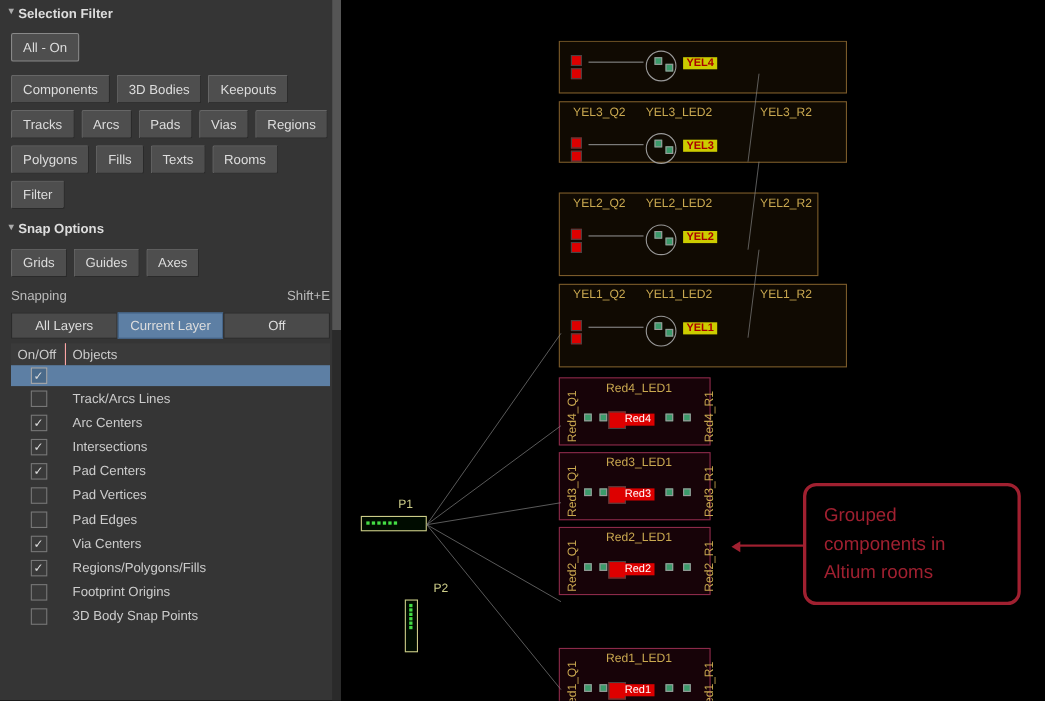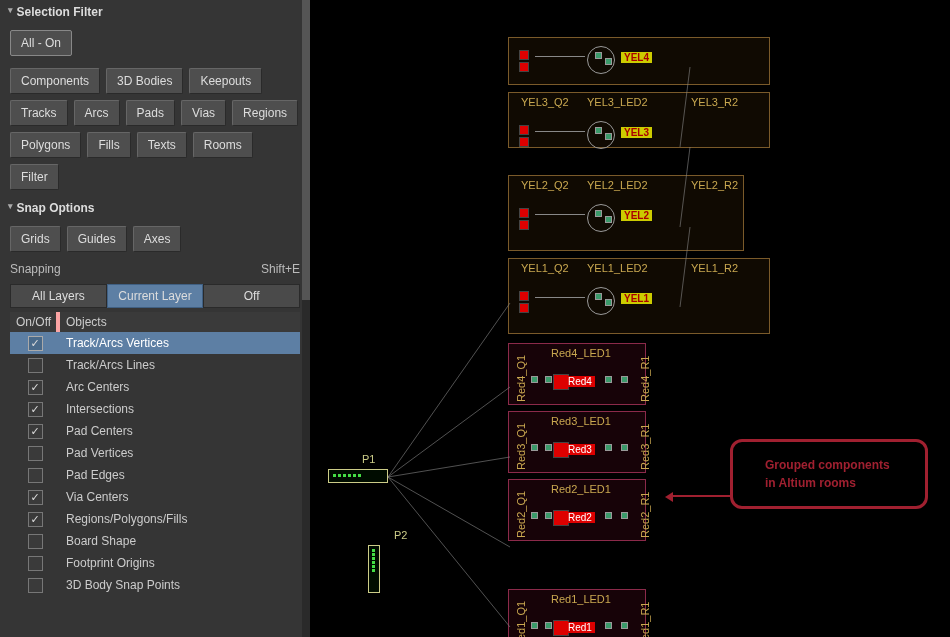--- a/index.html
+++ b/index.html
@@ -46,21 +46,21 @@
 .snapping-row { display: flex; justify-content: space-between; padding: 4px 10px; color: #bbb; }
 .snap-layer-row { display: flex; width: calc(100% - 20px); margin: 4px 10px; }
 .lbtn {
   flex: 1; background: #4a4a4a; border: 1px solid #2a2a2a;
   padding: 4px 0; text-align: center; color: #ddd; cursor: pointer;
 }
 .lbtn.active { background: #5d7fa4; border-color: #406083; }
 .obj-hdr { padding: 4px 10px; font-weight: bold; color: #ccc; }
 .obj-table { width: calc(100% - 20px); margin: 2px 10px; }
 .obj-head { display: flex; background: #3a3a3a; }
-.obj-head .c1 { width: 50px; padding: 3px 6px; border-right: 4px solid #fca5a5; }
+.obj-head .c1 { width: 50px; padding: 3px 6px; border-right: 1px solid #fca5a5; }
 .obj-head .c2 { flex: 1; padding: 3px 6px; }
 .obj-row { display: flex; align-items: center; padding: 2px 0; }
 .obj-row .c1 { width: 50px; display: flex; justify-content: center; }
 .obj-row .c2 { flex: 1; padding: 2px 6px; }
 .obj-row.selected { background: #5d7fa4; color: #fff; }
 .chk {
   width: 15px; height: 15px;
   border: 1px solid #777; background: #3a3a3a;
   display: flex; align-items: center; justify-content: center;
   color: #ddd; font-size: 11px; cursor: pointer;
@@ -77,21 +77,21 @@
 .room.yel { border-color: #7a5a2a; background: rgba(80,50,10,0.2); }
 .room-lbl { position: absolute; color: #c9a850; font-size: 11px; }
 .reddes { position: absolute; background: #d00; color: #fff; font-size: 10px; padding: 0 3px; }
 .yeldes { position: absolute; background: #cc0; color: #a00; font-size: 10px; padding: 0 3px; font-weight: bold; }
 .pad { position: absolute; width: 7px; height: 7px; background: #3a9a6a; border: 1px solid #999; }
 .padred { position: absolute; width: 10px; height: 10px; background: #d00; border: 1px solid #444; }
 .circle-pad { position: absolute; width: 28px; height: 28px; border: 1px solid #999; border-radius: 50%; }
 .lead { position: absolute; height: 1px; background: #888; }
 .callout {
   position: absolute; border: 3px solid #a02030; border-radius: 12px;
-  padding: 14px 32px; color: #a02030; font-size: 12px; font-weight: bold;
+  padding: 14px 16px; color: #a02030; font-size: 17px; font-weight: normal;
   background: rgba(0,0,0,0.05); line-height: 1.5;
 }
 .arrow { position: absolute; border-top: 2px solid #a02030; }
 .arrow::before {
   content: ""; position: absolute; left: -8px; top: -5px;
   border: 5px solid transparent; border-right: 8px solid #a02030;
 }
 .vlabel { position: absolute; color: #c9a850; font-size: 11px; transform: rotate(-90deg); transform-origin: left top; }
 .p-comp { position: absolute; border: 1px solid #cc8; }
 .p-lbl { position: absolute; color: #cc8; font-size: 11px; padding-left: 28px; }
@@ -148,21 +148,20 @@
   <div class="obj-table">
     <div class="obj-head">
       <div class="c1">On/Off</div>
       <div class="c2">Objects</div>
     </div>
     <div id="snap-rows">
         <div class="obj-row selected">
           <div class="c1">
             <div class="chk sel">✓</div>
           </div>
-          <div class="c2">Track/Arcs Vertices</div>
         </div>
         <div class="obj-row">
           <div class="c1">
             <div class="chk"></div>
           </div>
           <div class="c2">Track/Arcs Lines</div>
         </div>
         <div class="obj-row">
           <div class="c1">
             <div class="chk">✓</div>
@@ -197,26 +196,20 @@
           <div class="c1">
             <div class="chk">✓</div>
           </div>
           <div class="c2">Via Centers</div>
         </div>
         <div class="obj-row">
           <div class="c1">
             <div class="chk">✓</div>
           </div>
           <div class="c2">Regions/Polygons/Fills</div>
-        </div>
-        <div class="obj-row">
-          <div class="c1">
-            <div class="chk"></div>
-          </div>
-          <div class="c2">Board Shape</div>
         </div>
         <div class="obj-row">
           <div class="c1">
             <div class="chk"></div>
           </div>
           <div class="c2">Footprint Origins</div>
         </div>
         <div class="obj-row">
           <div class="c1">
             <div class="chk"></div>

